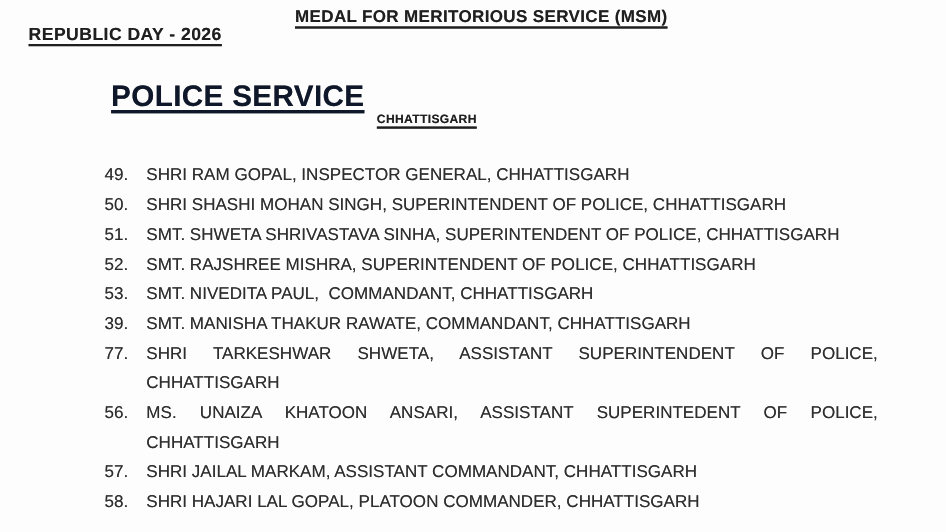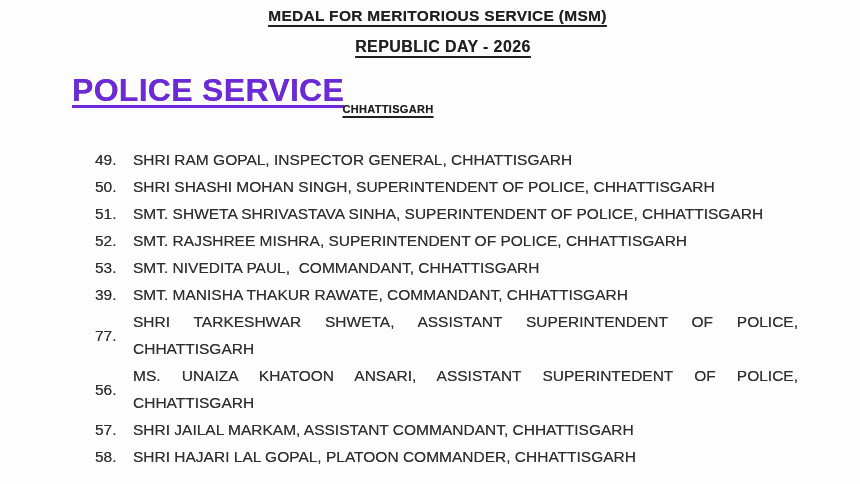--- a/index.html
+++ b/index.html
@@ -23,40 +23,40 @@
     font-size: 15.5px;
     font-weight: bold;
     letter-spacing: 0.3px;
     color: #1f1f1f;
     text-decoration: underline;
     text-decoration-thickness: 2px;
     text-underline-offset: 4px;
   }
   .doc-subtitle {
     position: absolute;
-    top: 38px; left: 0;
+    top: 23px; left: 0;
     width: 100%;
     padding-left: 26px;
     box-sizing: border-box;
-    text-align: center;
+    text-align: left;
     font-size: 16px;
     font-weight: bold;
     letter-spacing: 0.4px;
     color: #1f1f1f;
     text-decoration: underline;
     text-decoration-thickness: 2px;
     text-underline-offset: 4px;
   }
   .service-heading {
     position: absolute;
-    top: 72px; left: 72px;
-    font-size: 32px;
+    top: 72px; left: 101px;
+    font-size: 27px;
     font-weight: bold;
     letter-spacing: 0.3px;
-    color: #6d28d9;
+    color: #0f172a;
     text-decoration: underline;
     text-decoration-thickness: 2.5px;
     text-underline-offset: 4px;
   }
   .state-heading {
     position: absolute;
     top: 103px; left: 0;
     width: 100%;
     padding-right: 84px;
     box-sizing: border-box;
@@ -69,21 +69,21 @@
     text-decoration-thickness: 2px;
     text-underline-offset: 3px;
   }
   .recipient-list {
     position: absolute;
     top: 146px; left: 95px;
     width: 710px;
     font-size: 15.5px;
     line-height: 27px;
   }
-  .row { display: flex; align-items: center; }
+  .row { display: flex; align-items: flex-start; }
   .num {
     flex: 0 0 38px;
     width: 38px;
   }
   .entry {
     flex: 0 0 665px;
     width: 665px;
     white-space: pre;
   }
   .row.justify .entry {

